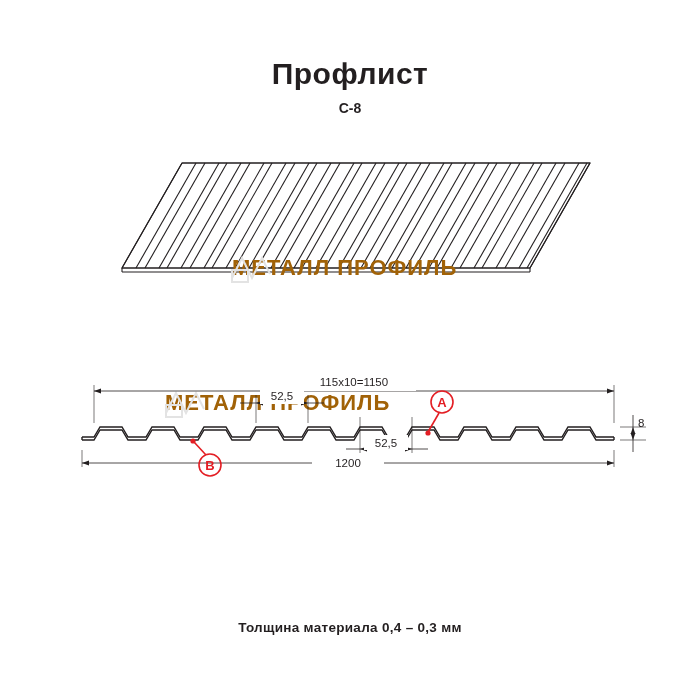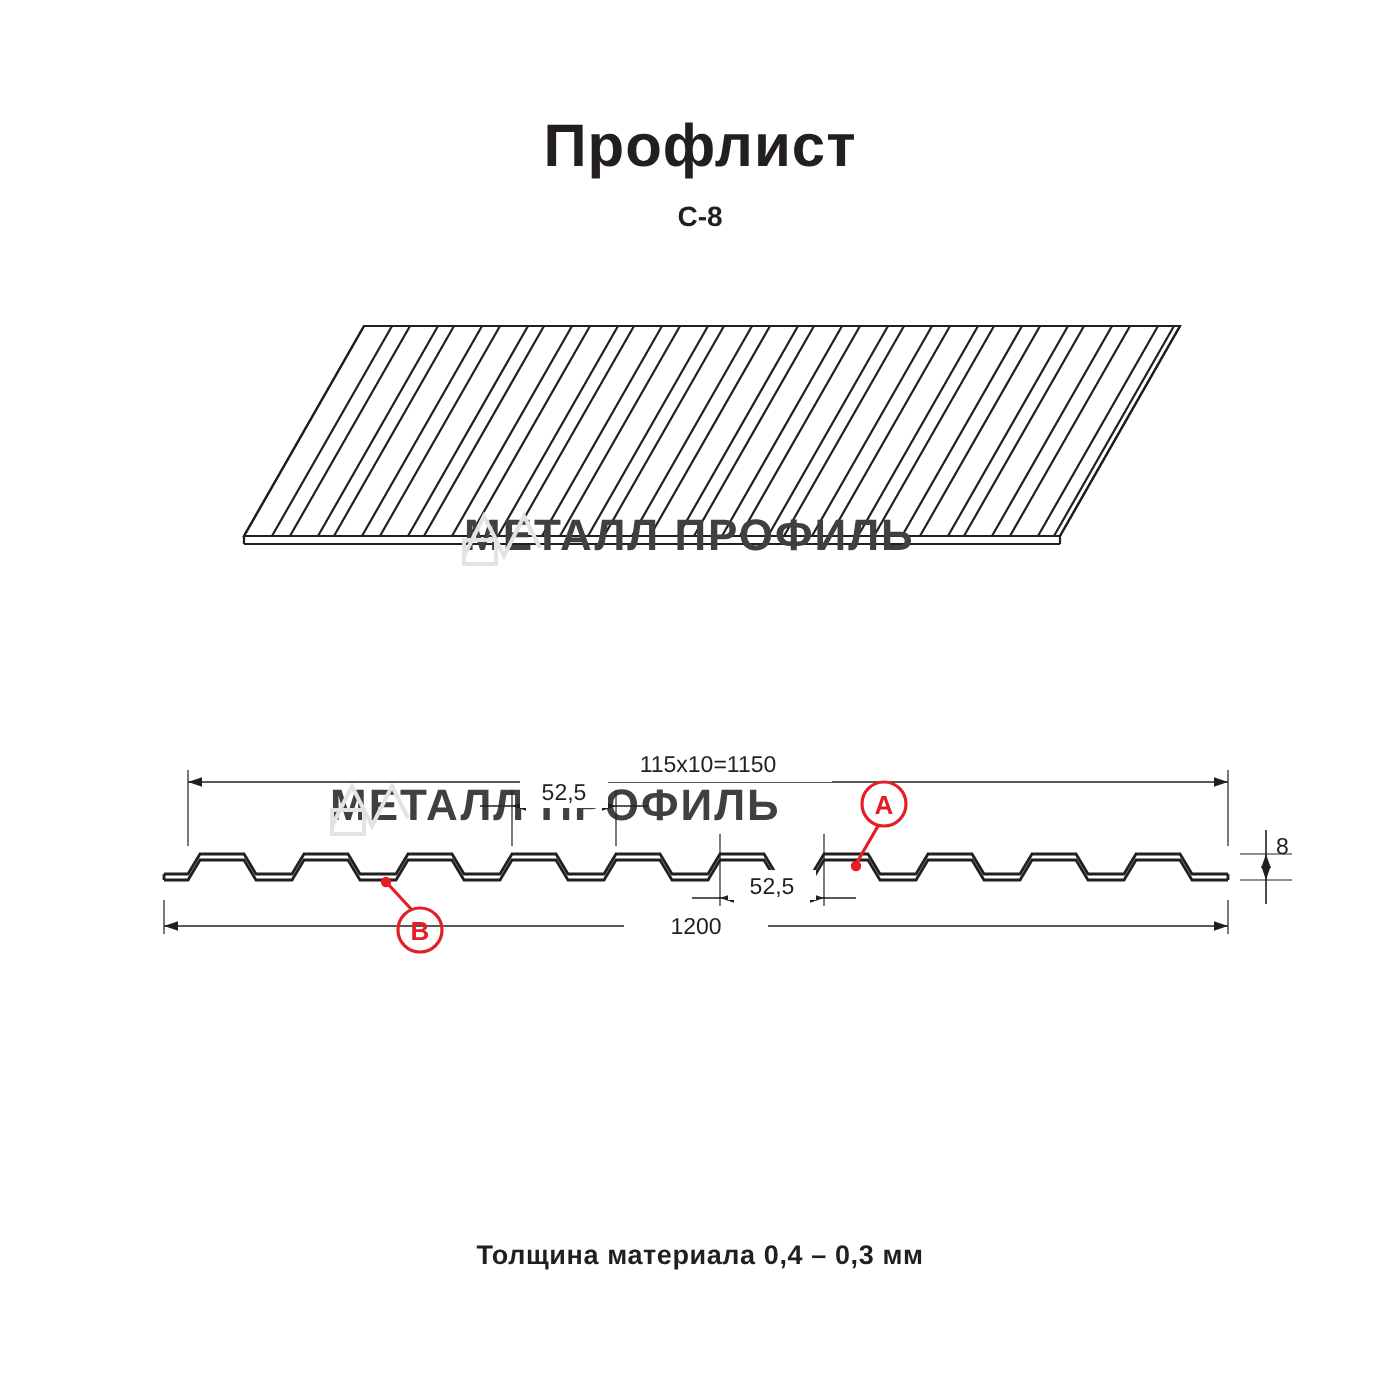--- a/index.html
+++ b/index.html
@@ -63,21 +63,21 @@
   .section-wrap {
     position: absolute;
     left: 60px;
     top: 355px;
     width: 590px;
     height: 140px;
   }
   .watermark {
     position: absolute;
     pointer-events: none;
-    color: #404040;
+    color: #a16207;
     font-weight: bold;
     font-size: 22px;
     letter-spacing: 1px;
     white-space: nowrap;
     font-family: "Liberation Sans", sans-serif;
   }
   .wm1 { left: 232px; top: 255px; }
   .wm2 { left: 165px; top: 390px; }
   .wm-logo {
     position: absolute;

